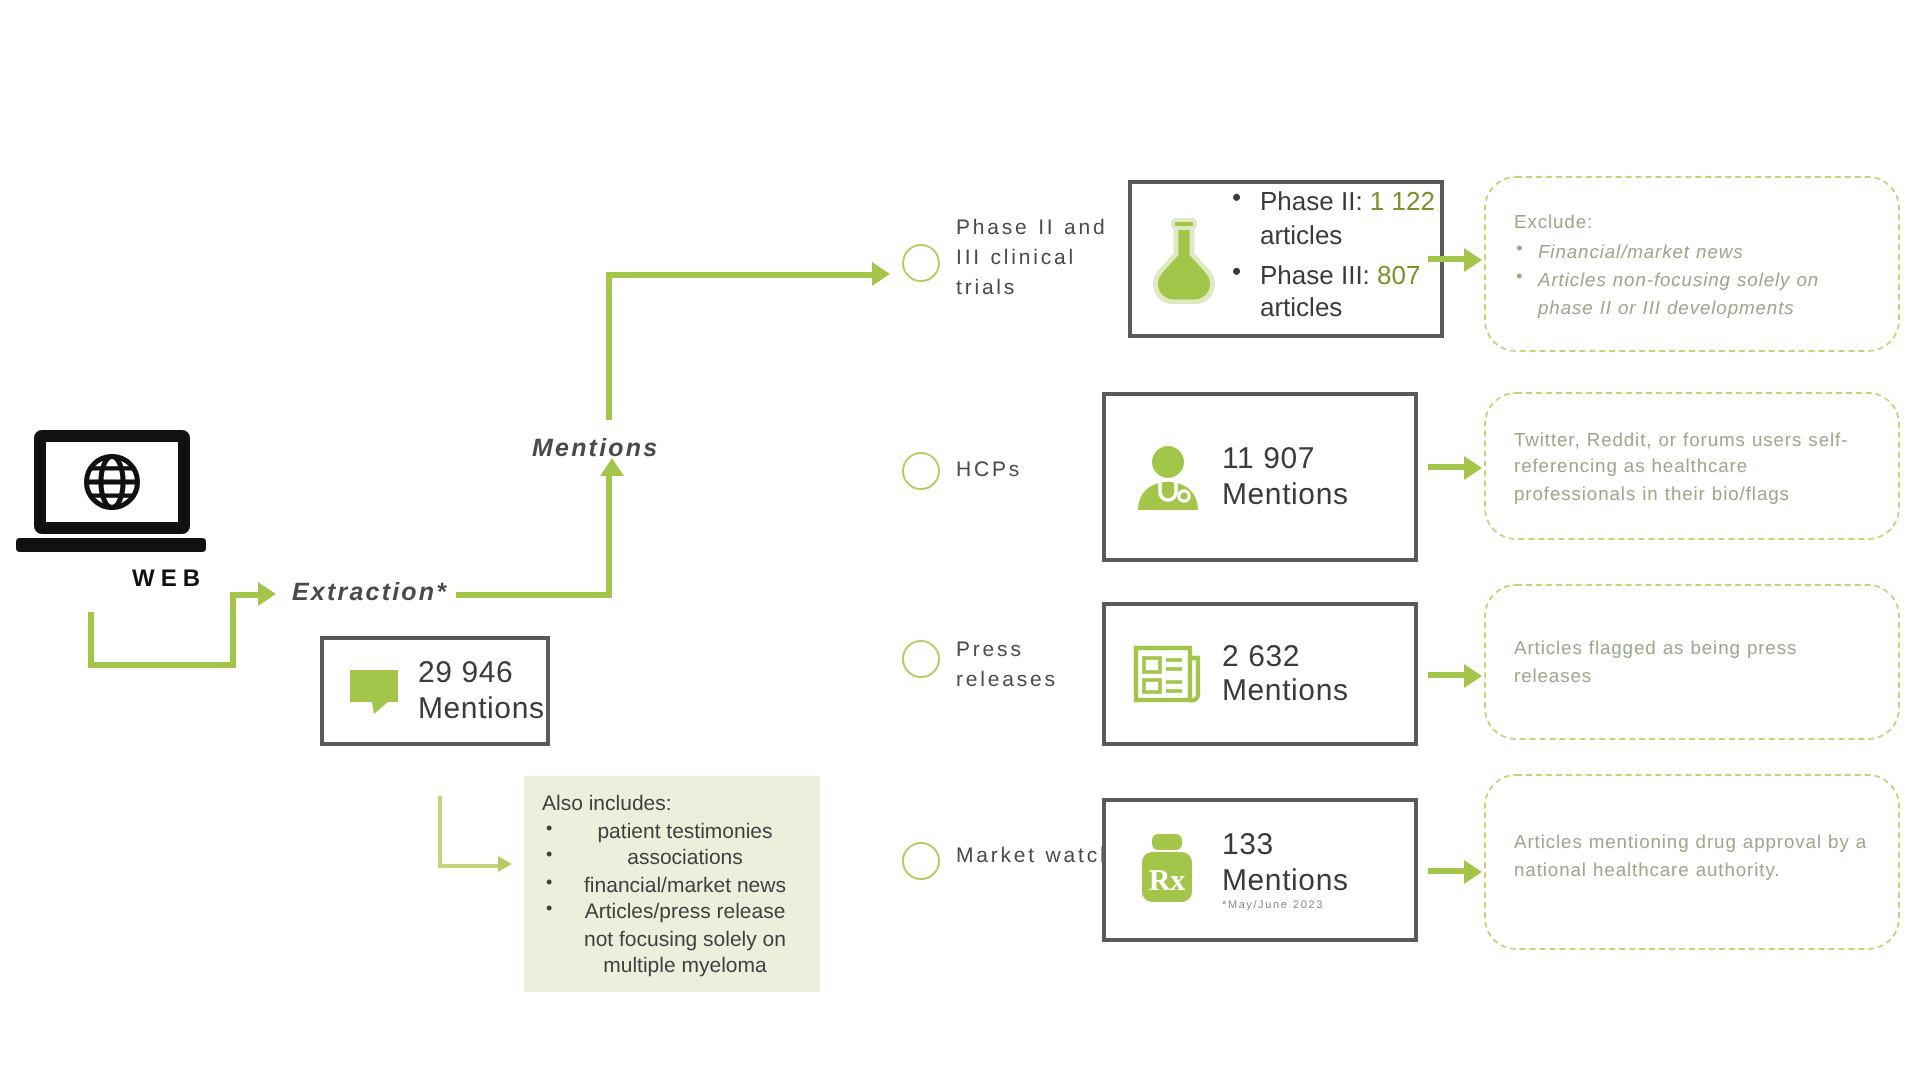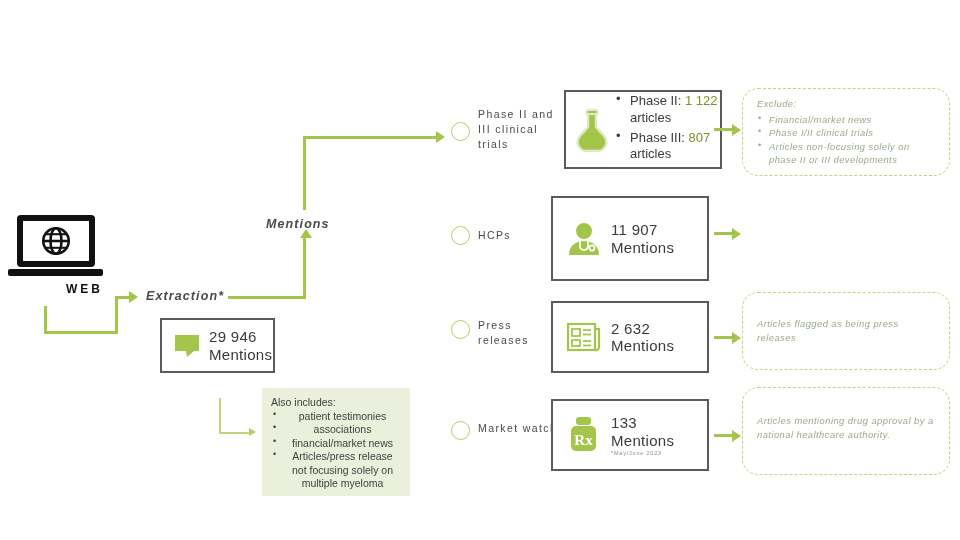--- a/index.html
+++ b/index.html
@@ -80,21 +80,21 @@
   }
 
   
   .note{
     position:absolute;border:1.6px dashed #c3d47a;border-radius:16px;
     background:#ffffff;box-sizing:border-box;
     display:flex;flex-direction:column;justify-content:center;
     padding:8px 14px;
   }
   .note p{
-    margin:0;font-style:italic;font-size:9.4px;line-height:1.45;
+    margin:0;font-size:9.4px;line-height:1.45;
     color:#9aa98a;letter-spacing:.45px;
   }
   .note ul{margin:2px 0 0 0;padding:0;list-style:none;}
   .note li{
     font-style:italic;font-size:9.4px;line-height:1.45;color:#9aa98a;
     letter-spacing:.45px;padding-left:12px;position:relative;
   }
   .note li:before{content:"•";position:absolute;left:1px;top:-1px;font-size:9px;}
   .note .gap{height:6px;}
 
@@ -191,21 +191,20 @@
     </ul>
   </div>
 
   <div class="green-line hline" style="left:714px;top:128px;width:20px;"></div>
   <div class="arrow-r" style="left:732px;top:124px;"></div>
 
   <div class="note" style="left:742px;top:88px;width:208px;height:88px;">
     <p>Exclude:</p>
     <ul>
       <li>Financial/market news</li>
-      <li>Phase I/II clinical trials</li>
       <li>Articles non-focusing solely on phase II or III developments</li>
     </ul>
   </div>
 
   <div class="cat-circle" style="left:451px;top:226px;"></div>
   <div class="cat-label" style="left:478px;top:228px;">HCPs</div>
 
   <div class="count-box" style="left:551px;top:196px;width:158px;height:85px;padding-left:10px;">
     <div class="icon-wrap" style="width:42px;">
       <svg width="38" height="36" viewBox="0 0 38 36" aria-hidden="true">
@@ -217,20 +216,23 @@
     </div>
     <div class="count-text" style="margin-left:6px;">
       <span class="count-num">11 907</span>
       <span class="count-lbl">Mentions</span>
     </div>
   </div>
 
   <div class="green-line hline" style="left:714px;top:232px;width:20px;"></div>
   <div class="arrow-r" style="left:732px;top:228px;"></div>
 
+  <div class="note" style="left:742px;top:196px;width:208px;height:74px;">
+    <p>Twitter, Reddit, or forums users self-referencing as healthcare professionals in their bio/flags</p>
+  </div>
 
   <div class="cat-circle" style="left:451px;top:320px;"></div>
   <div class="cat-label" style="left:478px;top:318px;">Press releases</div>
 
   <div class="count-box" style="left:551px;top:301px;width:158px;height:72px;padding-left:10px;">
     <div class="icon-wrap" style="width:42px;">
       <svg width="38" height="34" viewBox="0 0 38 34" aria-hidden="true">
         <rect x="3" y="4" width="27" height="26" fill="none" stroke="#a3c64a" stroke-width="2.2"></rect>
         <path d="M30 9 h4 v18 a3 3 0 0 1 -4 3" fill="none" stroke="#a3c64a" stroke-width="2.2"></path>
         <rect x="7" y="9" width="8" height="7" fill="none" stroke="#a3c64a" stroke-width="1.8"></rect>

